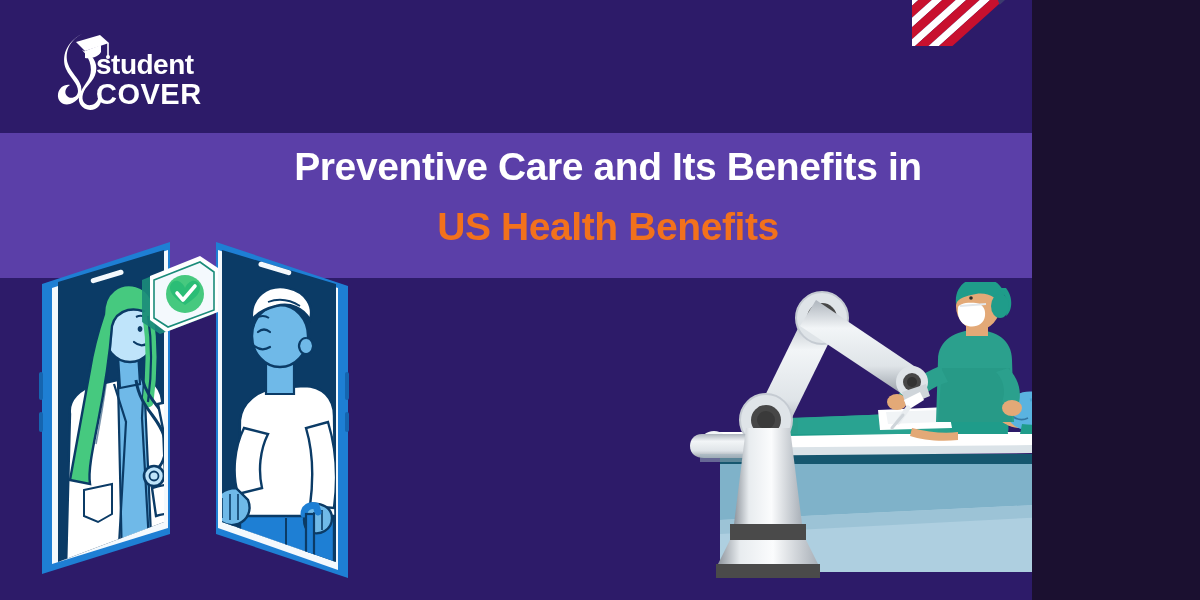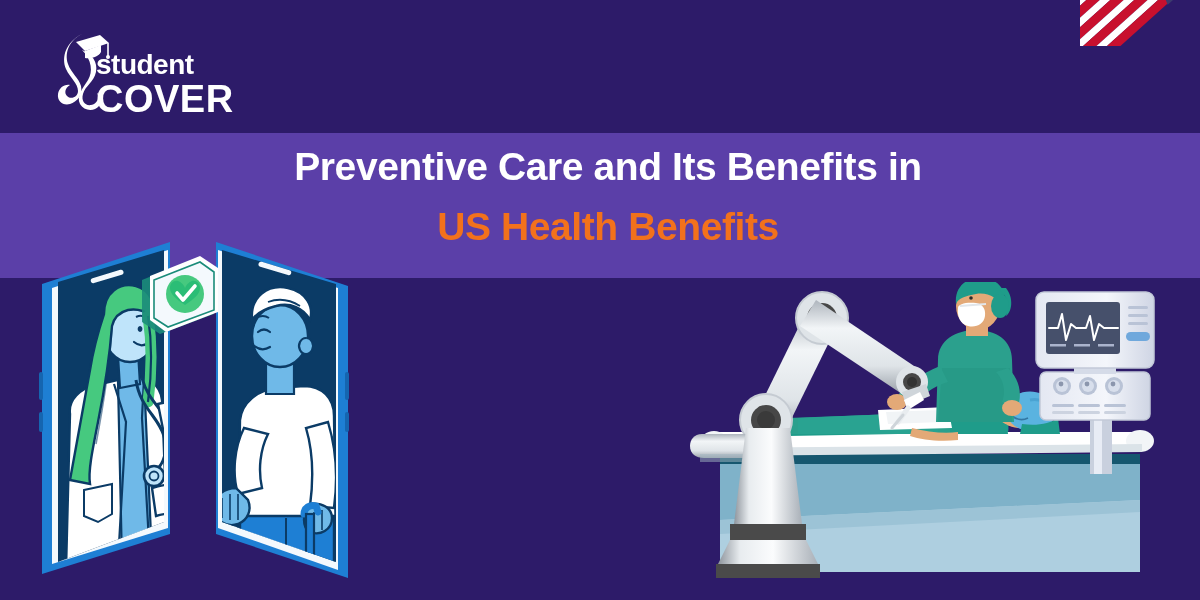--- a/index.html
+++ b/index.html
@@ -6,21 +6,21 @@
   html, body {
     margin: 0;
     padding: 0;
     background: #1b1030;
   }
   body {
     font-family: "Liberation Sans", sans-serif;
   }
   .banner {
     position: relative;
-    width: 1200px;
+    width: 1032px;
     height: 600px;
     overflow: hidden;
     background: #2d1b69;
   }
 
   
   .band-top {
     position: absolute;
     left: 0; top: 0;
     width: 1200px; height: 133px;
@@ -67,21 +67,21 @@
   .logo-line1 {
     display: block;
     color: #ffffff;
     font-size: 28px;
     font-weight: bold;
     letter-spacing: -0.5px;
   }
   .logo-line2 {
     display: block;
     color: #ffffff;
-    font-size: 38px;
+    font-size: 29px;
     font-weight: bold;
     letter-spacing: 0.5px;
     margin-top: 1px;
   }
 
   
   .headline {
     position: absolute;
     left: 8px; top: 147px;
     width: 1200px;

